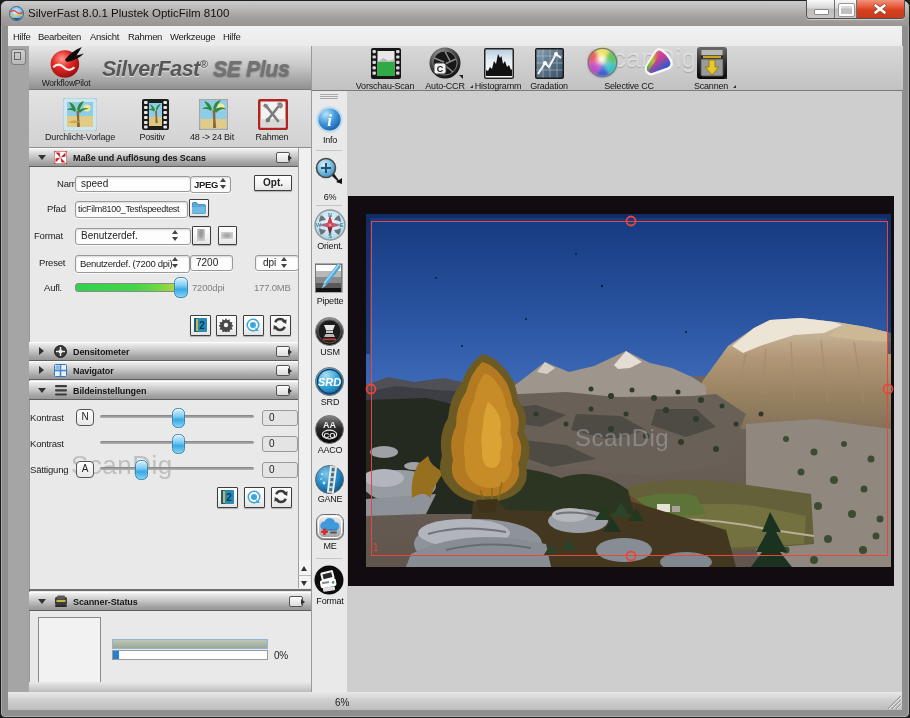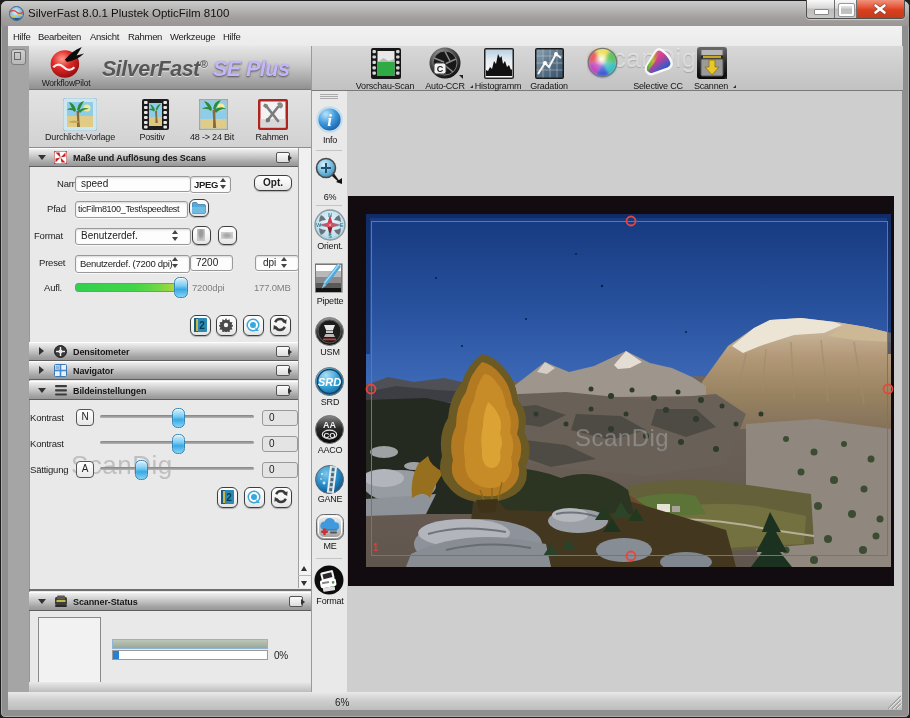--- a/index.html
+++ b/index.html
@@ -21,21 +21,21 @@
 .tri-d{position:absolute;width:0;height:0;border-left:4px solid transparent;border-right:4px solid transparent;border-top:5px solid #333}
 .tri-r{position:absolute;width:0;height:0;border-top:4px solid transparent;border-bottom:4px solid transparent;border-left:5px solid #333}
 .pout{position:absolute;width:12px;height:9px;border:1px solid #555;border-radius:2px;background:linear-gradient(#fcfcfc,#dcdcdc)}
 .pout:after{content:"";position:absolute;right:-3px;top:2px;border-left:4px solid #333;border-top:3px solid transparent;border-bottom:3px solid transparent}
 .lbl{position:absolute;font-size:9.5px;letter-spacing:-.2px;color:#1c1c1c}
 .fld{position:absolute;background:#fdfdfd;border:1px solid #999;border-radius:3px;box-shadow:inset 0 1px 2px rgba(0,0,0,.15),0 1px 0 rgba(255,255,255,.7);font-size:10px;color:#222}
 .uds{position:absolute;width:7px}
 .uds i{position:absolute;left:0;width:0;height:0;border-left:3.5px solid transparent;border-right:3.5px solid transparent}
 .uds .u{top:0;border-bottom:4px solid #444}
 .uds .d{bottom:0;border-top:4px solid #444}
-.btnw{position:absolute;background:linear-gradient(#ffffff,#f2f2f2 60%,#e4e4e4);border:1.5px solid #3e3e3e;border-radius:6px;box-shadow:0 1px 1px rgba(0,0,0,.25)}
+.btnw{position:absolute;background:linear-gradient(#ffffff,#f2f2f2 60%,#e4e4e4);border:1.5px solid #3e3e3e;border-radius:1px;box-shadow:0 1px 1px rgba(0,0,0,.25)}
 .knob{position:absolute;width:11px;height:18px;border-radius:5.5px;background:linear-gradient(#d8f0fb,#7ecdf2 40%,#38a8e6 60%,#86d4f4);border:1px solid #3586b4;box-shadow:inset 0 1px 1px rgba(255,255,255,.8)}
 .vbox{position:absolute;width:28px;height:13px;background:#e4e4e4;border:1px solid #9a9a9a;border-radius:3px;font-size:10px;color:#222;padding:1px 0 0 6px}
 .thintrack{position:absolute;height:3px;background:linear-gradient(#838383,#b5b5b5);border-radius:2px}
 .nbtn{position:absolute;width:16px;height:15px;background:linear-gradient(#fff,#e8e8e8);border:1px solid #555;border-radius:4px;font-size:10px;color:#222;text-align:center;line-height:14px}
 .wm{position:absolute;font-size:26px;color:rgba(242,242,242,.62);text-shadow:0 1px 1px rgba(110,110,110,.4);letter-spacing:.5px}
 .wmd{position:absolute;font-size:26px;color:rgba(105,105,105,.33);letter-spacing:.5px}
 .ico{position:absolute;font-size:9px;letter-spacing:-.2px;color:#1a1a1a;text-align:center}
 .mtcol{position:absolute;left:311px;top:91px;width:36px;height:601px;background:#e9e9e9;border-left:1px solid #9a9a9a;border-right:1px solid #9a9a9a}
 .ttb{position:absolute;left:311px;top:46px;width:591px;height:44px;background:linear-gradient(#d8d8d8,#c2c2c2);border-bottom:1px solid #7a7a7a;border-left:1px solid #9a9a9a}
 .pvout{position:absolute;left:347px;top:91px;width:555px;height:601px;background:#cecece}
@@ -97,21 +97,21 @@
         <stop offset="0" stop-color="#ff9a8a"></stop>
         <stop offset=".45" stop-color="#e02828"></stop>
         <stop offset="1" stop-color="#8c0a0a"></stop>
       </radialGradient>
     </defs>
  <ellipse cx="15" cy="17" rx="13.5" ry="13" fill="url(#wfp)"></ellipse>
  <path d="M4 20 q5 -5 10 0 q5 5 10 0" stroke="#fff" stroke-width="2.2" fill="none" opacity=".9"></path>
  <path d="M15 13 C19 8 24 4 31 1 L26 9 L33 7 C28 12 22 14 17 15 Z" fill="#0c0c0c"></path>
 </svg>
 <div class="ico" style="left:36px;top:78px;width:60px;font-size:8.5px">WorkflowPilot</div>
-<div class="a" style="left:102px;top:57px;font-size:21.5px;font-style:italic;font-weight:bold;color:#575757;text-shadow:0 1px 0 rgba(255,255,255,.55);letter-spacing:-.5px;white-space:nowrap">SilverFast<span style="font-size:11px;vertical-align:8px">®</span> <span style="color:#c4b5fd;text-shadow:0 1px 2px rgba(70,70,70,.9)">SE Plus</span></div>
+<div class="a" style="left:102px;top:57px;font-size:21.5px;font-style:italic;font-weight:bold;color:#575757;text-shadow:0 1px 0 rgba(255,255,255,.55);letter-spacing:-.5px;white-space:nowrap">SilverFast<span style="font-size:11px;vertical-align:8px">®</span> <span style="color:#737373;text-shadow:0 1px 2px rgba(70,70,70,.9)">SE Plus</span></div>
 <div class="band2"></div>
 <svg class="a" style="left:63px;top:98px" width="34" height="33" viewBox="0 0 34 33">
  <rect x="0" y="0" width="34" height="33" rx="3" fill="#cfe6ee" stroke="#9fc6d6"></rect>
  <rect x="4" y="4" width="26" height="25" fill="#8ecdea"></rect>
  <rect x="4" y="18" width="26" height="11" fill="#e0cc86"></rect>
  <circle cx="24" cy="10" r="3.5" fill="#f4e89a"></circle>
  <path d="M13 12 q-6 -4 -9 0 q5 -1 8 2 Z M13 12 q-2 -7 -7 -8 q2 5 5 9 Z M14 12 q1 -8 7 -9 q-3 5 -5 10 Z M15 13 q6 -5 11 -2 q-6 0 -9 4 Z" fill="#2e8a36"></path>
  <path d="M13.5 13 q1 8 .5 16 l3 0 q-1 -8 -1 -16 Z" fill="#8a6a3a"></path>
  <path d="M5 24 q6 -3 12 0 q-6 2 -12 0 Z" fill="#caa84e"></path>
 </svg>
@@ -638,21 +638,21 @@
         <stop offset="0" stop-color="#30b030"></stop>
         <stop offset=".5" stop-color="#b8d030" stop-opacity=".8"></stop>
         <stop offset="1" stop-color="#e06020" stop-opacity="0"></stop>
       </linearGradient>
     </defs>
     <g transform="rotate(8 18 17)">
       <path d="M8 28 Q5 26 6 22 L13 6 Q15 2 19 4 Q27 8 30 14 Q32 18 28 21 L13 29 Q10 30 8 28 Z" fill="url(#gsc)" stroke="#f8f8f8" stroke-width="2.4"></path>
       <path d="M8 27 Q6 25 7 21 L13 7 Q15 4 18 5 L14 16 Z" fill="url(#gsc2)"></path>
     </g>
   </svg>
-<div class="tlabel" style="left:618px;top:81px">Selective CC</div>
+<div class="tlabel" style="left:589px;top:81px">Selective CC</div>
 <svg class="a" style="left:697px;top:47px" width="30" height="32">
     <defs>
       <linearGradient id="gsn" x1="0" y1="0" x2="0" y2="1">
         <stop offset="0" stop-color="#6a6a6a"></stop>
         <stop offset=".5" stop-color="#2a2a2a"></stop>
         <stop offset="1" stop-color="#080808"></stop>
       </linearGradient>
     </defs>
     <rect x="0" y="0" width="30" height="32" rx="3" fill="url(#gsn)"></rect>
     <rect x="4" y="2.5" width="22" height="6" rx="1" fill="#b8b8b8" stroke="#666"></rect>

